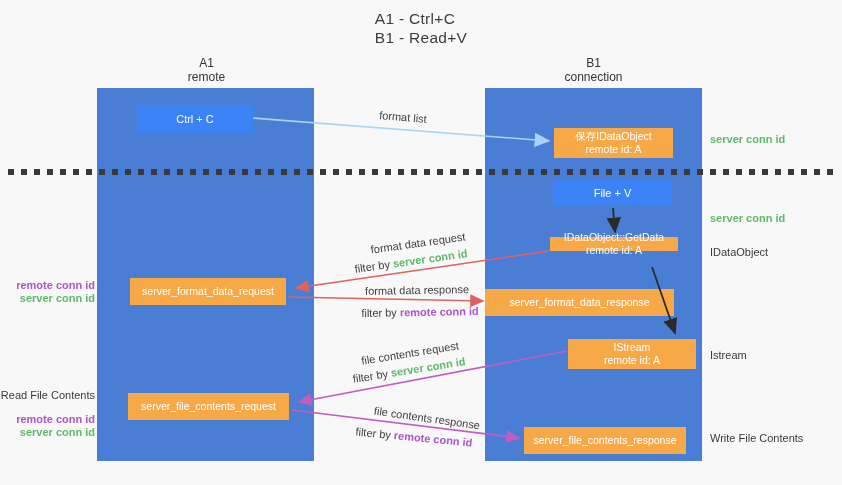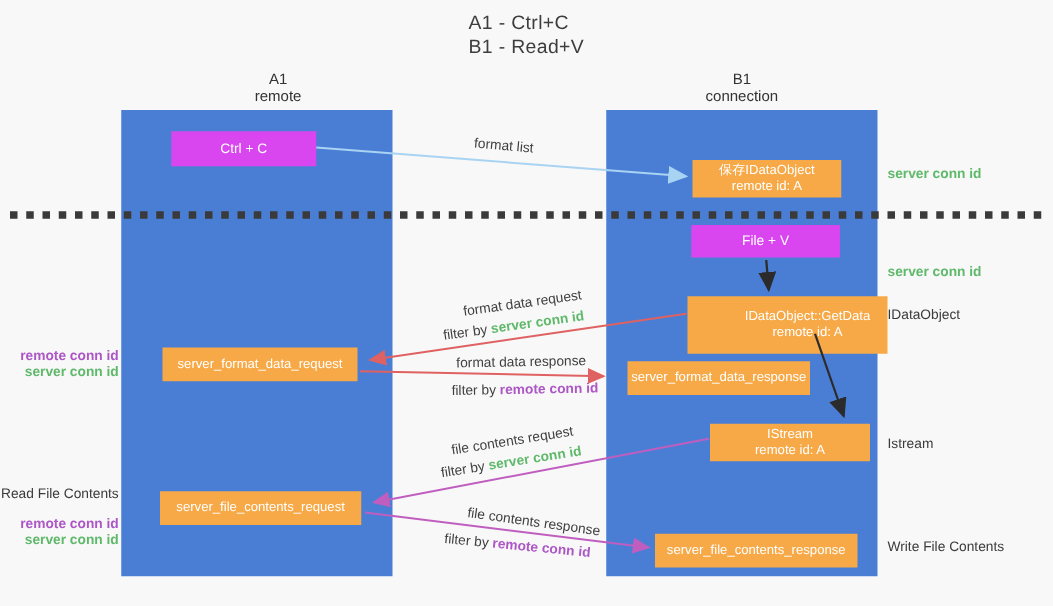--- a/index.html
+++ b/index.html
@@ -8,21 +8,21 @@
   .main-title{position:absolute;left:0;right:0;top:9px;text-align:center;color:#3d3d3d;
     font-size:15.5px;line-height:19px;letter-spacing:.3px;}
   .main-title .inner{display:inline-block;text-align:left;}
 
   .col-header{position:absolute;width:217px;text-align:center;font-size:12px;color:#333;line-height:14px;}
   .col{position:absolute;width:217px;height:373px;top:88px;background:#4a7ed5;}
 
   .box{position:absolute;display:flex;flex-direction:column;align-items:center;justify-content:center;
     text-align:center;color:#fff;font-size:11px;line-height:13px;white-space:nowrap;}
   .box.orange{background:#f7a947;}
-  .box.green{background:#d946ef;}
+  .box.green{background:#3b82f6;}
   .box.small{font-size:10.5px;}
 
   .alabel{position:absolute;font-size:11px;color:#3f3f3f;white-space:nowrap;
     transform:translate(-50%,-50%);}
   .side{position:absolute;font-size:11px;color:#3a3a3a;white-space:nowrap;}
   .side.leftcol{left:0;width:95px;text-align:right;}
   .side.rightcol{left:710px;text-align:left;}
   .green-t{color:#5fb96a;font-weight:bold;}
   .purple-t{color:#ad56c6;font-weight:bold;}
 
@@ -33,21 +33,21 @@
 
 <div class="stage">
 
   <div class="main-title">
     <div class="inner">
       <div>A1 - Ctrl+C</div>
       <div>B1 - Read+V</div>
     </div>
   </div>
 
-  <div class="col-header" style="left:114px;top:56px;">
+  <div class="col-header" style="left:98px;top:56px;">
     <div>A1</div>
     <div>remote</div>
   </div>
   <div class="col-header" style="left:485px;top:56px;">
     <div>B1</div>
     <div>connection</div>
   </div>
 
   <div class="col" style="left:97px;"></div>
   <div class="col" style="left:485px;"></div>
@@ -58,30 +58,30 @@
 
   <div class="box orange small" style="left:554px;top:128px;width:119px;height:30px;">
     <div>保存IDataObject</div>
     <div>remote id: A</div>
   </div>
 
   <div class="box green" style="left:553px;top:180px;width:119px;height:26px;">
     <div>File + V</div>
   </div>
 
-  <div class="box orange small" style="left:550px;top:237px;width:128px;height:46px;padding-left:32px;">
+  <div class="box orange small" style="left:550px;top:237px;width:128px;height:14px;">
     <div>IDataObject::GetData</div>
     <div>remote id: A</div>
   </div>
 
   <div class="box orange small" style="left:130px;top:278px;width:156px;height:27px;">
     <div>server_format_data_request</div>
   </div>
 
-  <div class="box orange small" style="left:502px;top:289px;width:146px;height:27px;">
+  <div class="box orange small" style="left:485px;top:289px;width:189px;height:27px;">
     <div>server_format_data_response</div>
   </div>
 
   <div class="box orange small" style="left:568px;top:339px;width:128px;height:30px;">
     <div>IStream</div>
     <div>remote id: A</div>
   </div>
 
   <div class="box orange small" style="left:128px;top:393px;width:161px;height:27px;">
     <div>server_file_contents_request</div>

